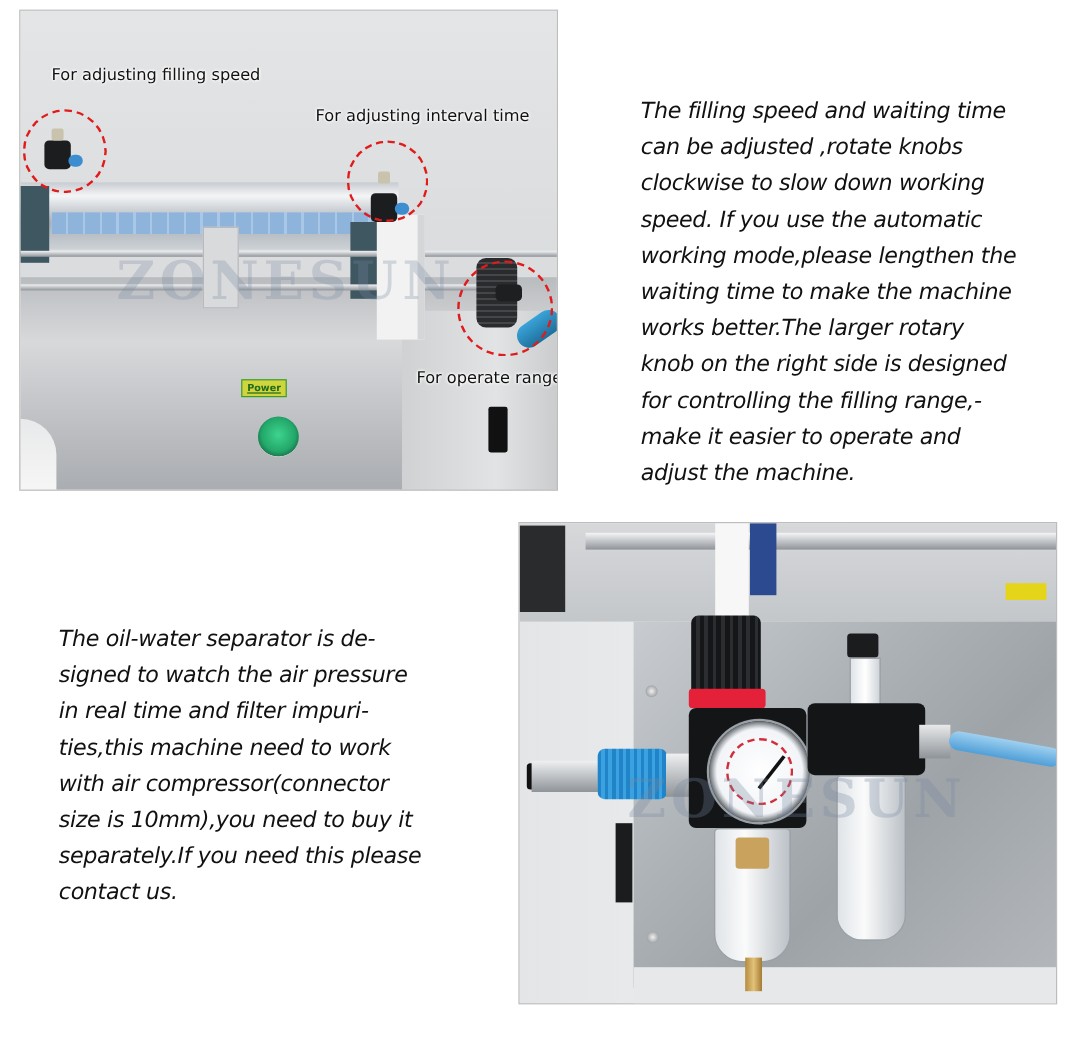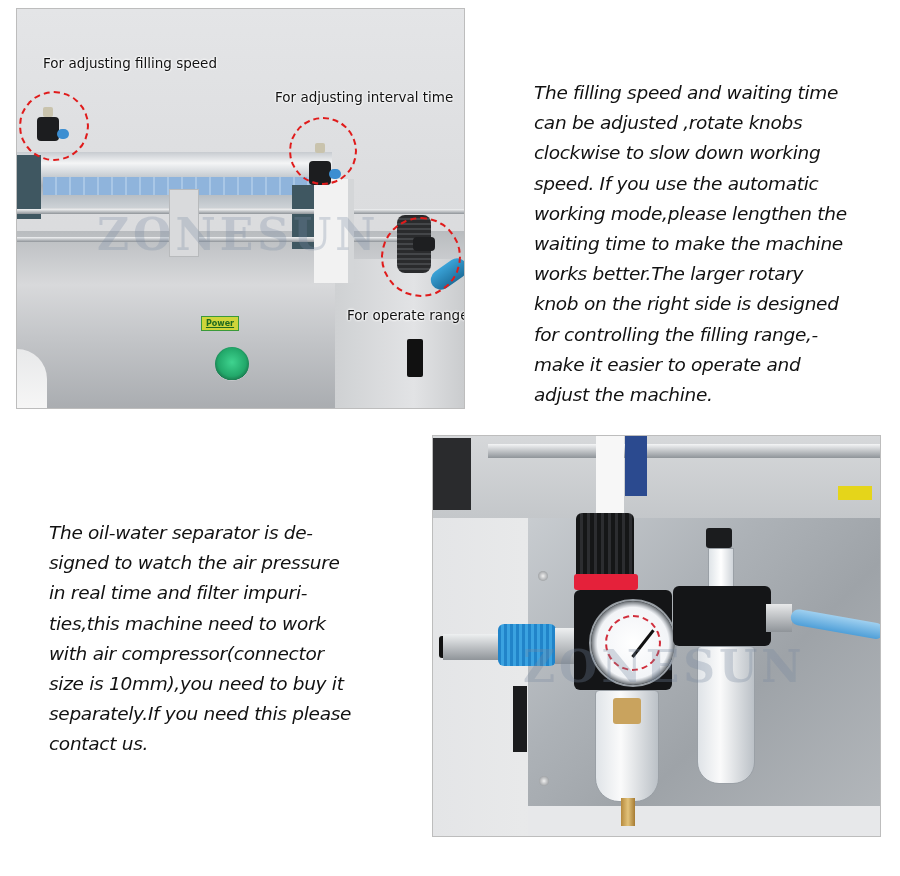--- a/index.html
+++ b/index.html
@@ -136,21 +136,21 @@
 
   <div class="p1-power-label">Power</div>
   <div class="p1-power-btn"></div>
   <div class="p1-switch"></div>
 
   <div class="circle" style="left:2px;top:82px;width:70px;height:70px;"></div>
   <div class="circle" style="left:272px;top:108px;width:68px;height:68px;"></div>
   <div class="circle" style="left:364px;top:208px;width:80px;height:80px;"></div>
 
   <div class="label-on-photo" style="left:26px;top:46px;">For adjusting filling speed</div>
-  <div class="label-on-photo" style="left:246px;top:80px;padding-left:12px;">For adjusting interval time</div>
+  <div class="label-on-photo" style="left:234px;top:80px;padding-left:12px;">For adjusting interval time</div>
   <div class="label-on-photo" style="left:330px;top:298px;">For operate range</div>
 </div>
 
 <p id="para1" class="para">The filling speed and waiting time
 can be adjusted ,rotate knobs
 clockwise to slow down working
 speed. If you use the automatic
 working mode,please lengthen the
 waiting time to make the machine
 works better.The larger rotary

